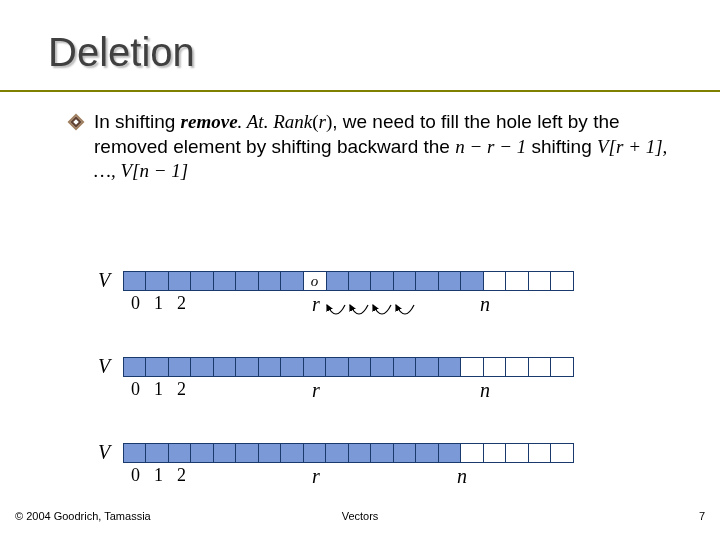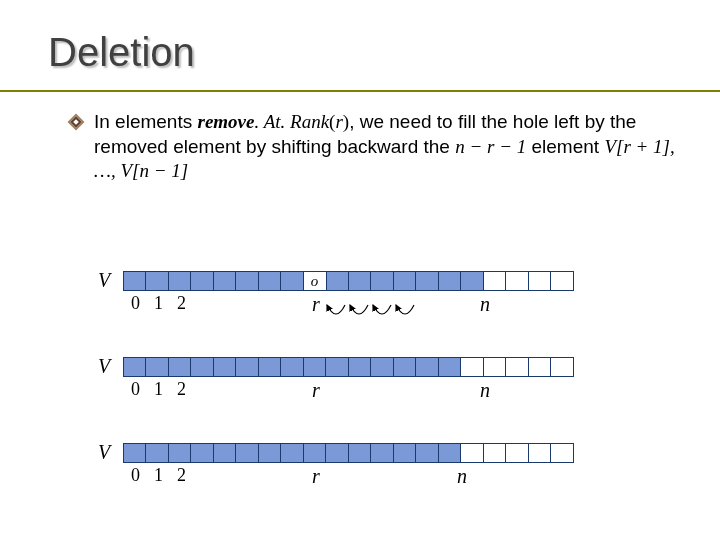--- a/index.html
+++ b/index.html
@@ -139,21 +139,21 @@
 <body>
 
 <div class="slide">
 
   <div class="title">Deletion</div>
   <div class="title-underline"></div>
 
   <div class="bullets">
     <div class="bullet-item">
       <span class="bullet-marker"></span>
-      <span>In elements </span><span class="func">remove</span><span class="var">. At. Rank</span><span class="serif">(</span><span class="var">r</span><span class="serif">)</span><span>, we need to fill the hole left by the removed element by shifting backward the </span><span class="var">n − r − 1</span><span> element </span><span class="var">V[r + 1], …, V[n − 1]</span>
+      <span>In shifting </span><span class="func">remove</span><span class="var">. At. Rank</span><span class="serif">(</span><span class="var">r</span><span class="serif">)</span><span>, we need to fill the hole left by the removed element by shifting backward the </span><span class="var">n − r − 1</span><span> shifting </span><span class="var">V[r + 1], …, V[n − 1]</span>
     </div>
   </div>
 
   <div class="diagrams">
 
     <div class="row">
       <span class="V-label">V</span>
       <div class="cells">
         <div class="cell filled"></div>
         <div class="cell filled"></div>
@@ -253,14 +253,19 @@
       </div>
       <div class="idx-labels">
         <span>0</span><span>1</span><span>2</span>
       </div>
       <span class="r-label" style="left:202px">r</span>
       <span class="n-label" style="left:347px">n</span>
     </div>
 
   </div>
 
+  <div class="footer">
+    <span class="copy">© 2004 Goodrich, Tamassia</span>
+    <span class="center">Vectors</span>
+    <span class="page">7</span>
+  </div>
 
 </div>
 
 </body></html>

